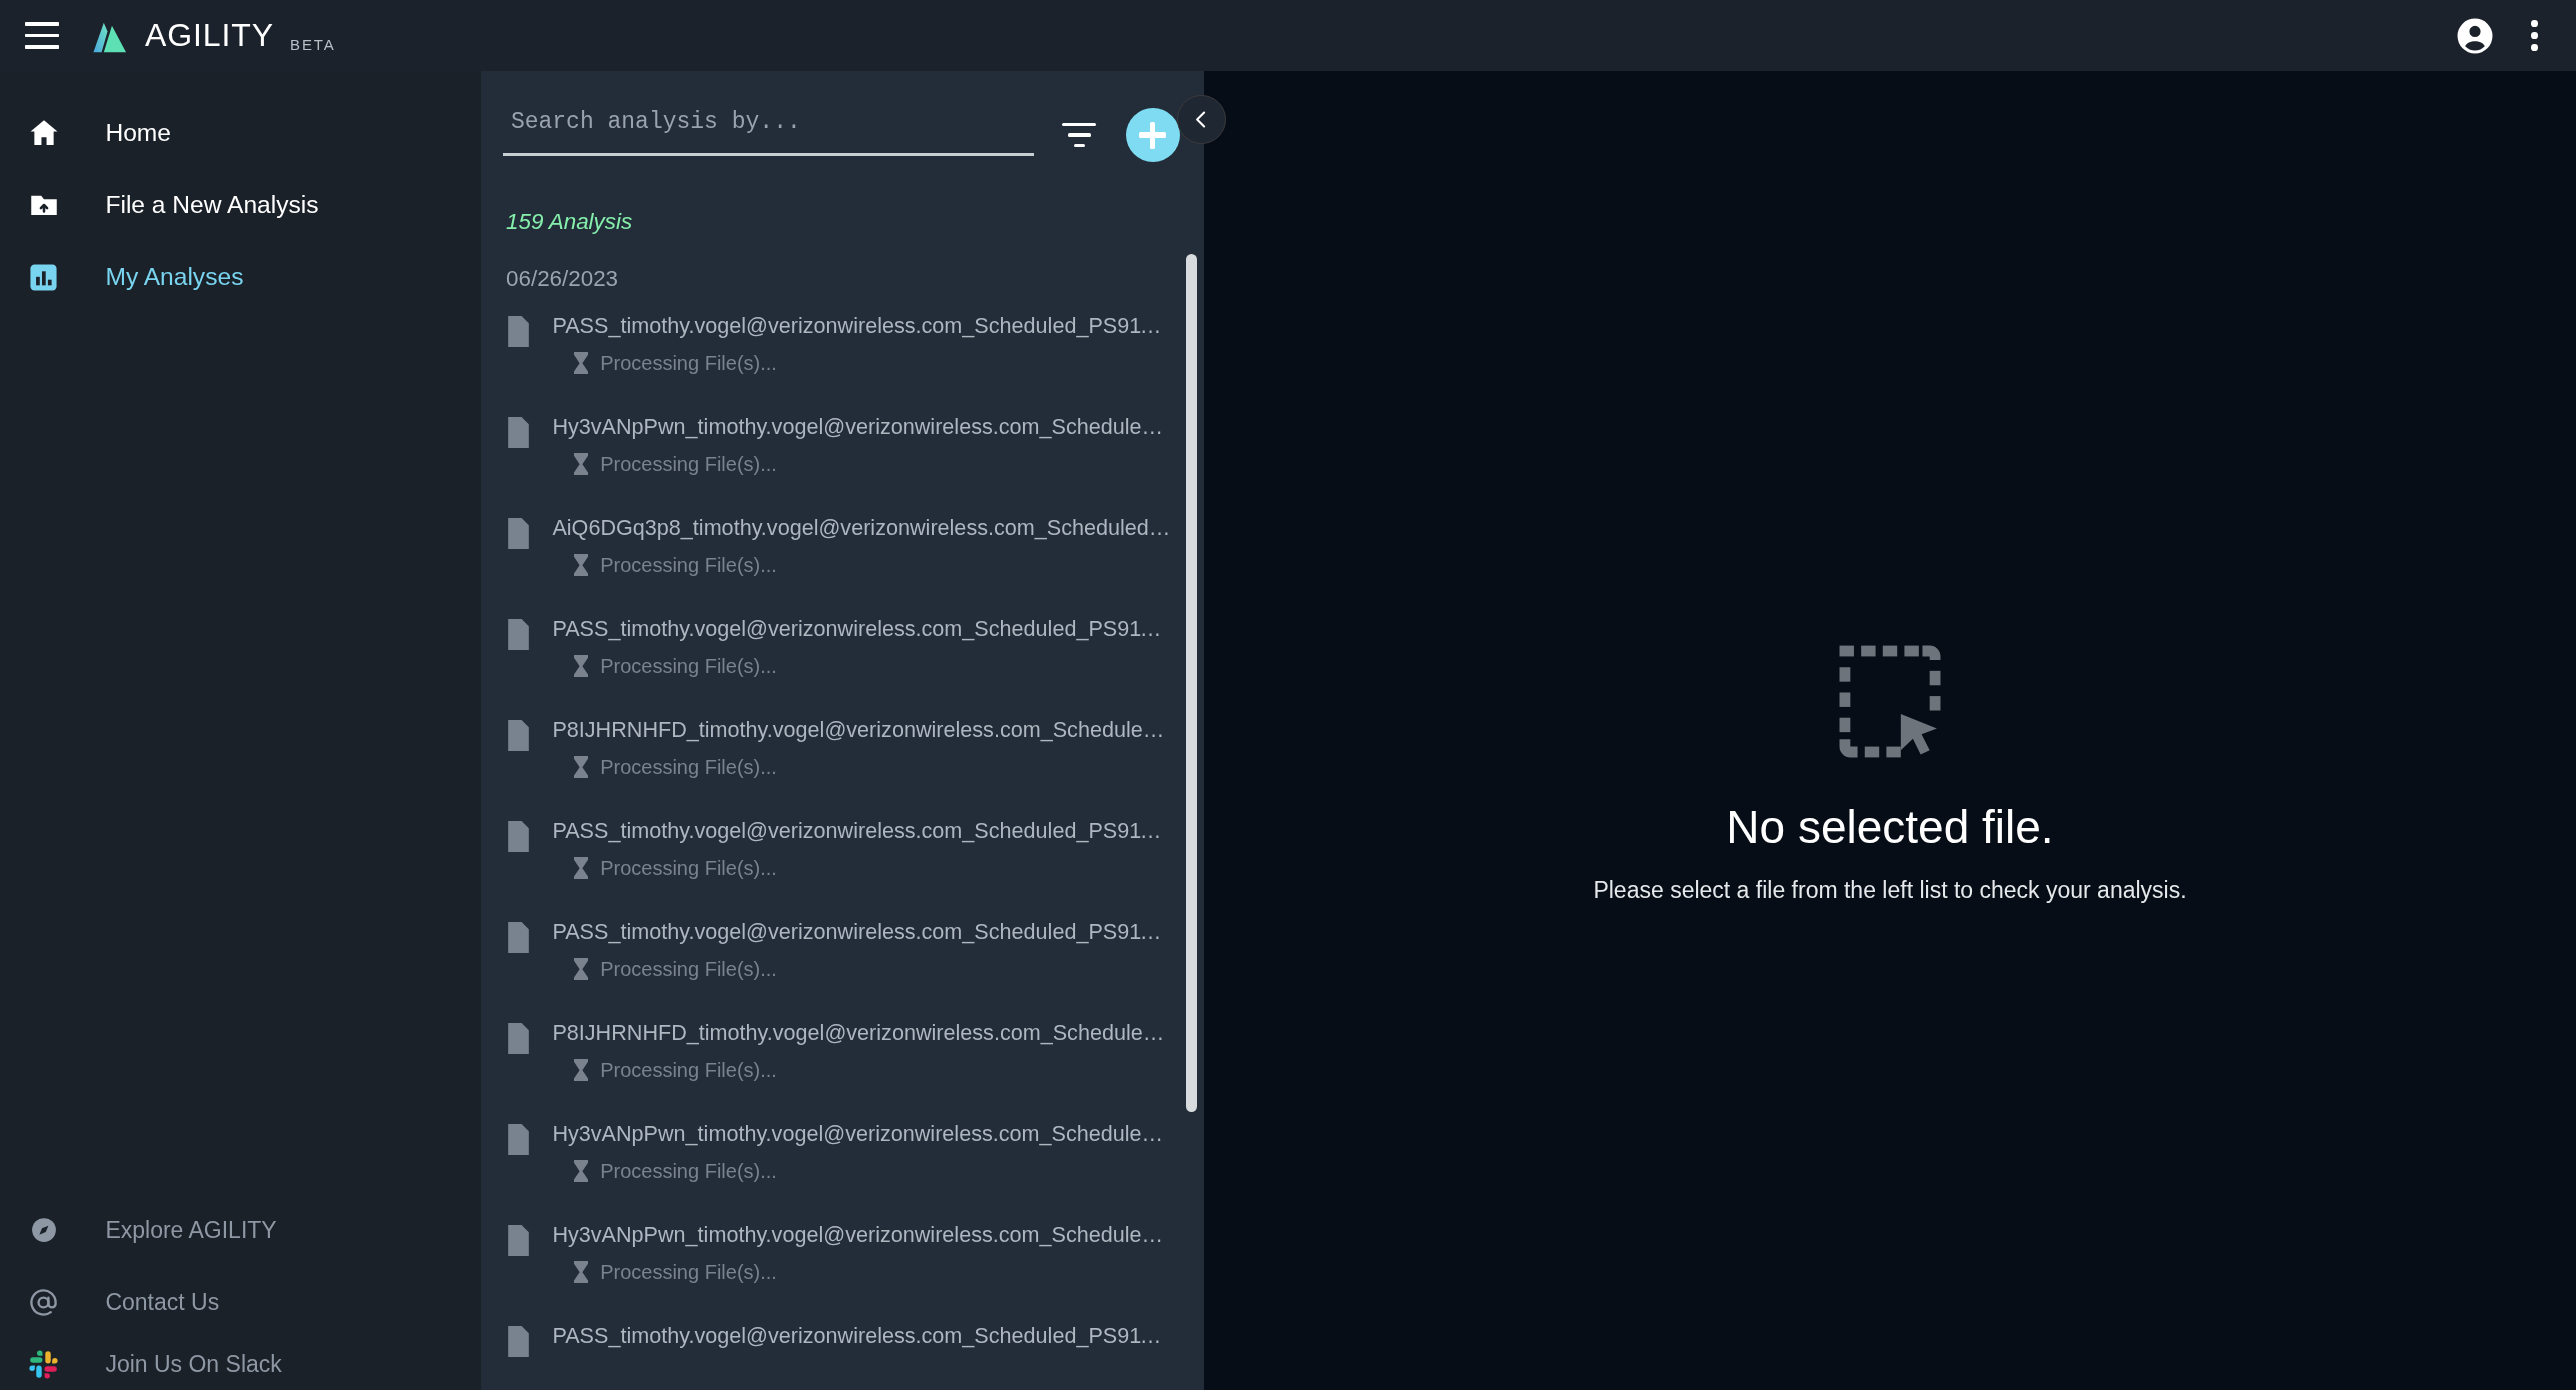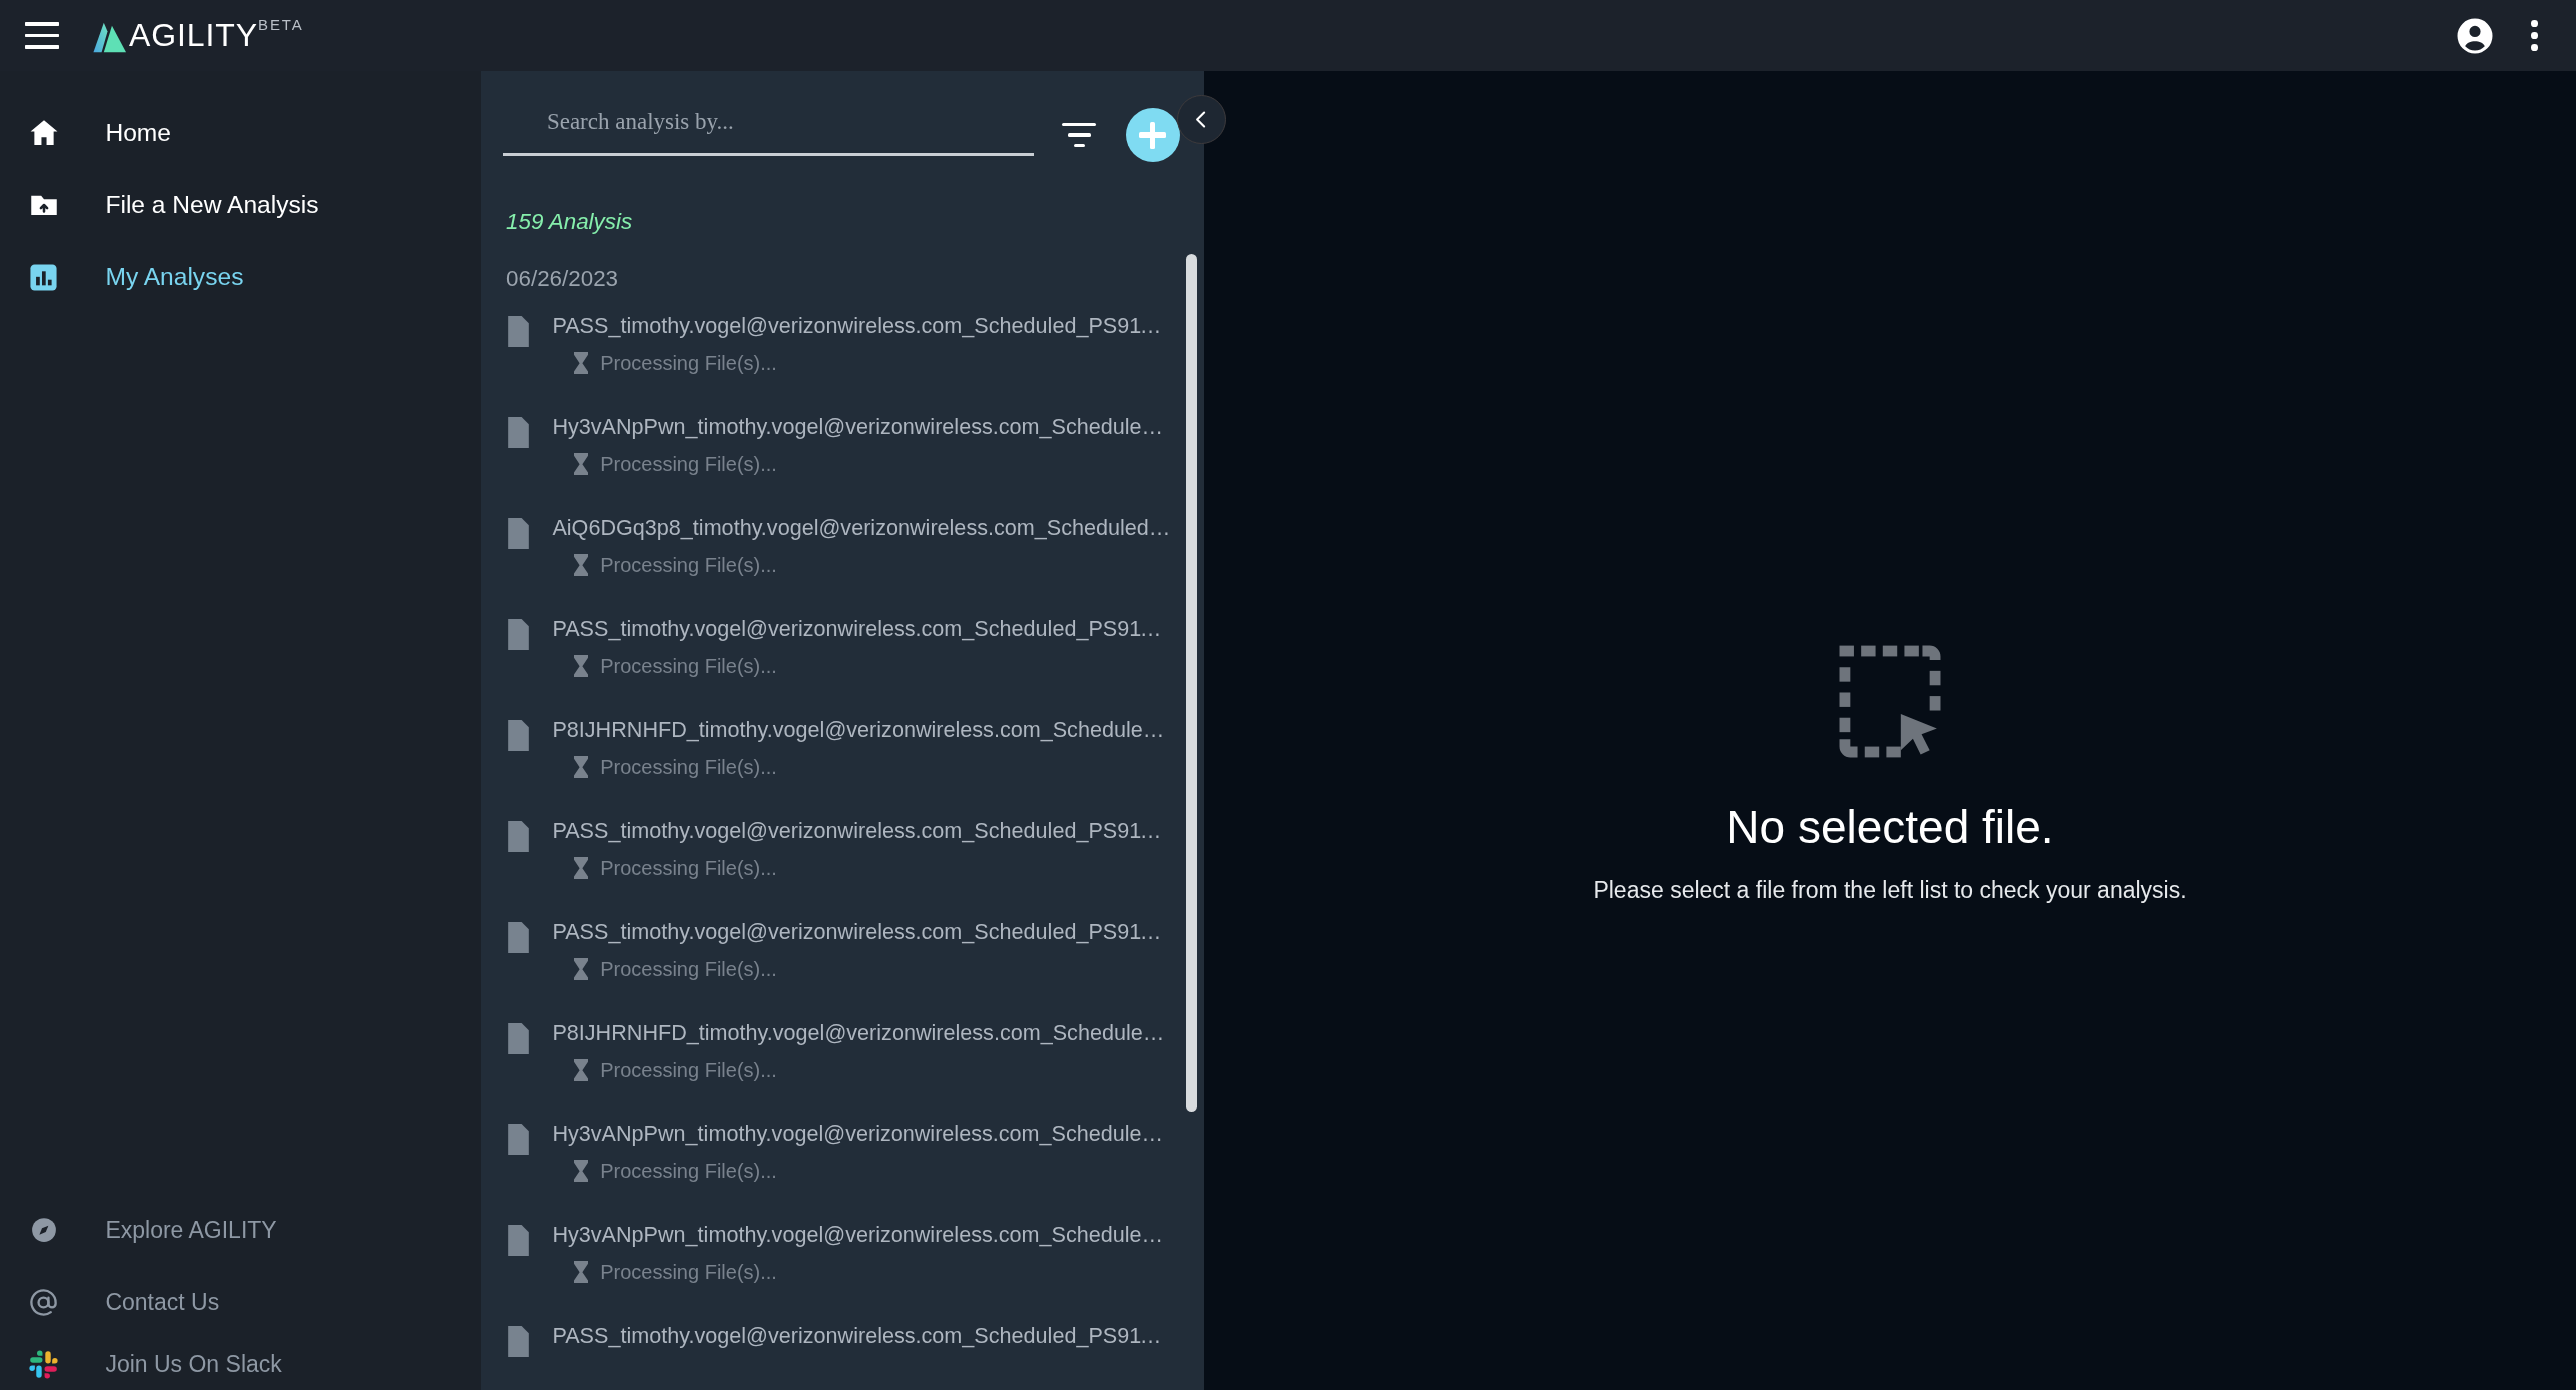--- a/index.html
+++ b/index.html
@@ -23,21 +23,21 @@
     display: flex; align-items: center;
   }
   .hamburger {
     width: 34px; height: 27px;
     margin-left: 25px; margin-right: 30px;
     display: flex; flex-direction: column; justify-content: space-between;
     cursor: pointer;
   }
   .hamburger span { display: block; width: 34px; height: 3.7px; background: #ffffff; border-radius: 0.7px; }
 
-  .brand { display: flex; align-items: flex-start; gap: 0; }
+  .brand { display: flex; align-items: flex-end; gap: 16px; }
   .brand-logo { width: 40px; height: 36px; align-self: center; }
   .brand-name {
     font-size: 32px; color: #ffffff; letter-spacing: 0.9px; font-weight: 400;
   }
   .brand-beta {
     font-size: 15px; color: #b9bfc7; letter-spacing: 1.9px; font-weight: 400;
     position: relative; top: -1.5px;
   }
 
   .topbar-right {
@@ -78,22 +78,22 @@
     width: 723px; height: 1319px;
     background: #222d39;
     overflow: hidden;
   }
   .search-row {
     height: 122px; display: flex; align-items: center; padding: 0 0 0 22.4px;
   }
   .search-wrap { position: relative; width: 531px; }
   .search-input {
     width: 531px; background: transparent; border: none; outline: none;
-    font-family: Liberation Serif, serif;
-    font-size: 23px; color: #ffffff; padding: 0 0 21px 7.5px; margin-left: 36px;
+    font-family: Liberation Mono, monospace;
+    font-size: 23px; color: #ffffff; padding: 0 0 21px 7.5px;
   }
   .search-input::placeholder { color: #9aa3ad; }
   .search-underline {
     position: absolute; left: 0; bottom: 0; width: 531px; height: 2.2px; background: #c9ced4;
   }
   .filter-icon {
     width: 48px; height: 48px; margin-left: 21px;
     display: flex; flex-direction: column; align-items: center; justify-content: center;
     gap: 6.7px; cursor: pointer; position: relative; top: 3px;
   }

